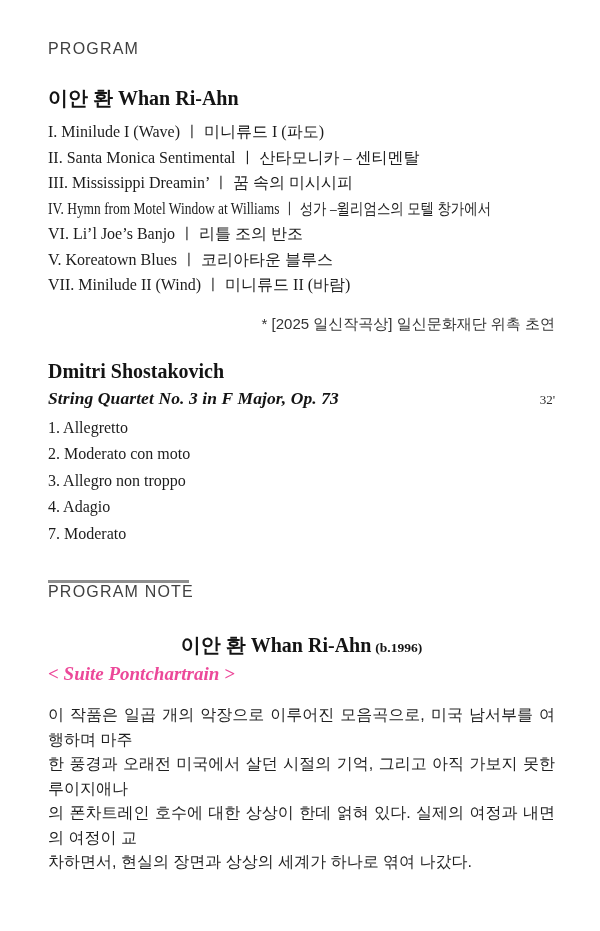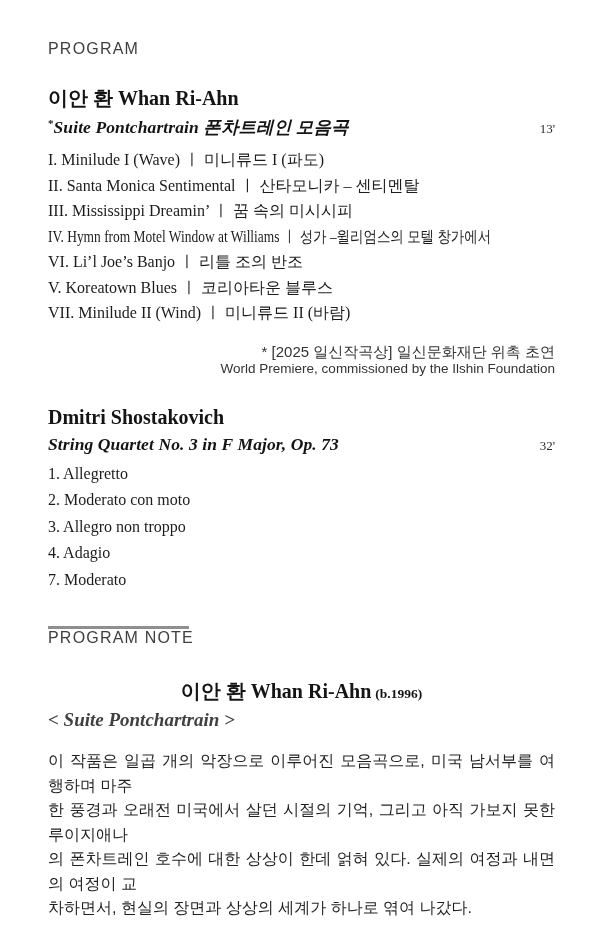--- a/index.html
+++ b/index.html
@@ -89,57 +89,52 @@
   }
   .note-birth {
     font-size: 13.5px;
     font-weight: 700;
     color: #141414;
   }
   .note-subtitle {
     font-size: 19px;
     font-weight: 700;
     font-style: italic;
-    color: #404040;
+    color: #ec4899;
     line-height: 26px;
     margin-top: 3px;
   }
   .note-body {
     margin-top: 16px;
     font-family: "Liberation Sans", sans-serif;
     font-size: 16px;
     line-height: 24.5px;
     color: #1f1f1f;
     white-space: pre-line;
     text-align: justify;
   }
 </style>
 </head>
 <body>
 
 <div class="eyebrow program-eyebrow">PROGRAM</div>
 
 <div>
   <div class="composer">이안 환 Whan Ri-Ahn</div>
-  <div class="work-title-row">
-    <div class="work-title"><span class="star">*</span><span>Suite Pontchartrain</span><span> 폰차트레인 모음곡</span></div>
-    <div class="duration">13'</div>
-  </div>
   <div class="movement-list">
     <div class="movement">I. Minilude I (Wave) ㅣ 미니류드 I (파도)</div>
     <div class="movement">II. Santa Monica Sentimental ㅣ 산타모니카 – 센티멘탈</div>
     <div class="movement">III. Mississippi Dreamin’ ㅣ 꿈 속의 미시시피</div>
     <div class="movement condensed">IV. Hymn from Motel Window at Williams ㅣ 성가 –윌리엄스의 모텔 창가에서</div>
     <div class="movement">VI. Li’l Joe’s Banjo ㅣ 리틀 조의 반조</div>
     <div class="movement">V. Koreatown Blues ㅣ 코리아타운 블루스</div>
     <div class="movement">VII. Minilude II (Wind) ㅣ 미니류드 II (바람)</div>
   </div>
   <div class="footnote">
     <div class="fn-kr">* [2025 일신작곡상] 일신문화재단 위촉 초연</div>
-    <div class="fn-en">World Premiere, commissioned by the Ilshin Foundation</div>
   </div>
 </div>
 
 <div class="work-block-2">
   <div class="composer">Dmitri Shostakovich</div>
   <div class="work-title-row">
     <div class="work-title">String Quartet No. 3 in F Major, Op. 73</div>
     <div class="duration">32'</div>
   </div>
   <div class="movement-list movement-list-2">

